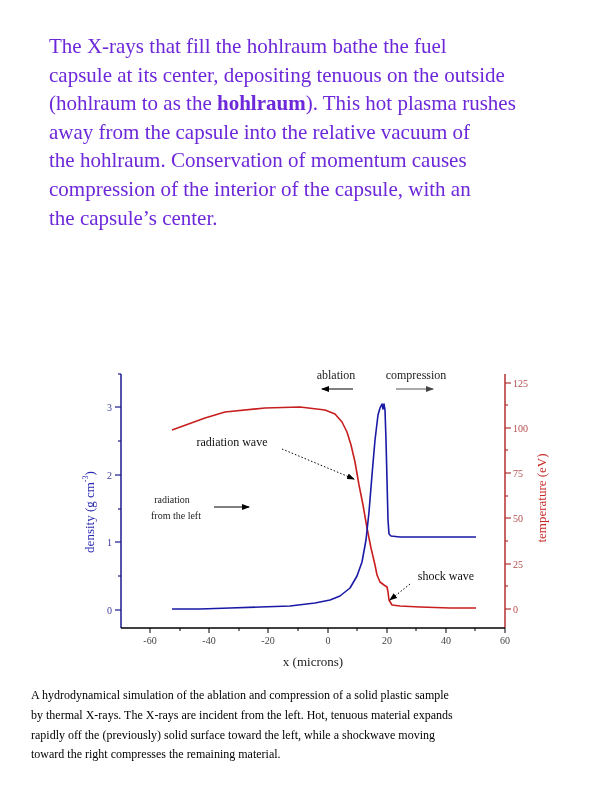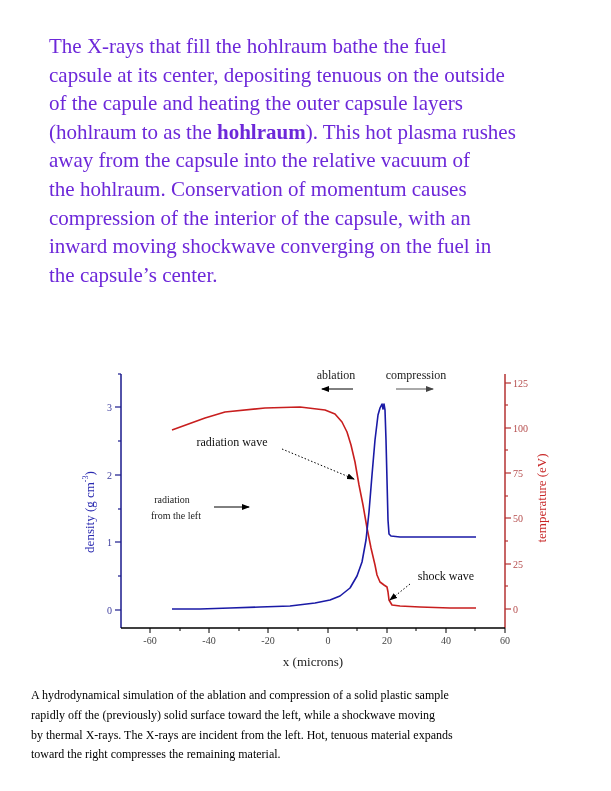--- a/index.html
+++ b/index.html
@@ -17,26 +17,24 @@
   }
   .caption .line { display:block; white-space:nowrap; }
   svg text { font-family:"Liberation Serif", serif; }
 </style>
 </head>
 <body>
 
 <div class="para">
   <span class="line">The X-rays that fill the hohlraum bathe the fuel</span>
   <span class="line">capsule at its center, depositing tenuous on the outside</span>
-  <span class="line">of the capule and heating the outer capsule layers</span>
   <span class="line"><span>(hohlraum to as the </span><b>hohlraum</b><span>).  This hot plasma rushes</span></span>
   <span class="line">away from the capsule into the relative vacuum of</span>
   <span class="line">the hohlraum.  Conservation of momentum causes</span>
   <span class="line">compression of the interior of the capsule, with an</span>
-  <span class="line">inward moving shockwave converging on the fuel in</span>
   <span class="line">the capsule’s center.</span>
 </div>
 
 <svg class="chart" viewBox="0 360 611 320" width="611" height="320">
   <defs>
     <marker id="arrowhead" markerWidth="8" markerHeight="6" refX="7" refY="3" orient="auto">
       <path d="M0,0 L8,3 L0,6 Z" fill="#000"></path>
     </marker>
     <marker id="arrowhead-gray" markerWidth="8" markerHeight="6" refX="7" refY="3" orient="auto">
       <path d="M0,0 L8,3 L0,6 Z" fill="#444"></path>
@@ -134,16 +132,16 @@
   <text x="172" y="503" fill="#222" font-size="10" text-anchor="middle">radiation</text>
   <text x="176" y="519" fill="#222" font-size="10" text-anchor="middle">from the left</text>
   <line x1="214" y1="507" x2="249" y2="507" stroke="#000" stroke-width="1" marker-end="url(#arrowhead)"></line>
 
   <text x="446" y="580" fill="#111" font-size="12" text-anchor="middle">shock wave</text>
   <line x1="410" y1="584" x2="390" y2="600" stroke="#000" stroke-width="1" stroke-dasharray="1.5,2" marker-end="url(#arrowhead)"></line>
 </svg>
 
 <div class="caption">
   <span class="line">A hydrodynamical  simulation of the ablation and compression of a solid plastic sample</span>
+  <span class="line">by thermal X-rays. The X-rays are incident from the left.  Hot, tenuous material expands</span>
   <span class="line">rapidly off the (previously) solid surface toward the left, while a shockwave moving</span>
-  <span class="line">by thermal X-rays. The X-rays are incident from the left.  Hot, tenuous material expands</span>
   <span class="line">toward the right compresses the remaining material.</span>
 </div>
 
 </body></html>

